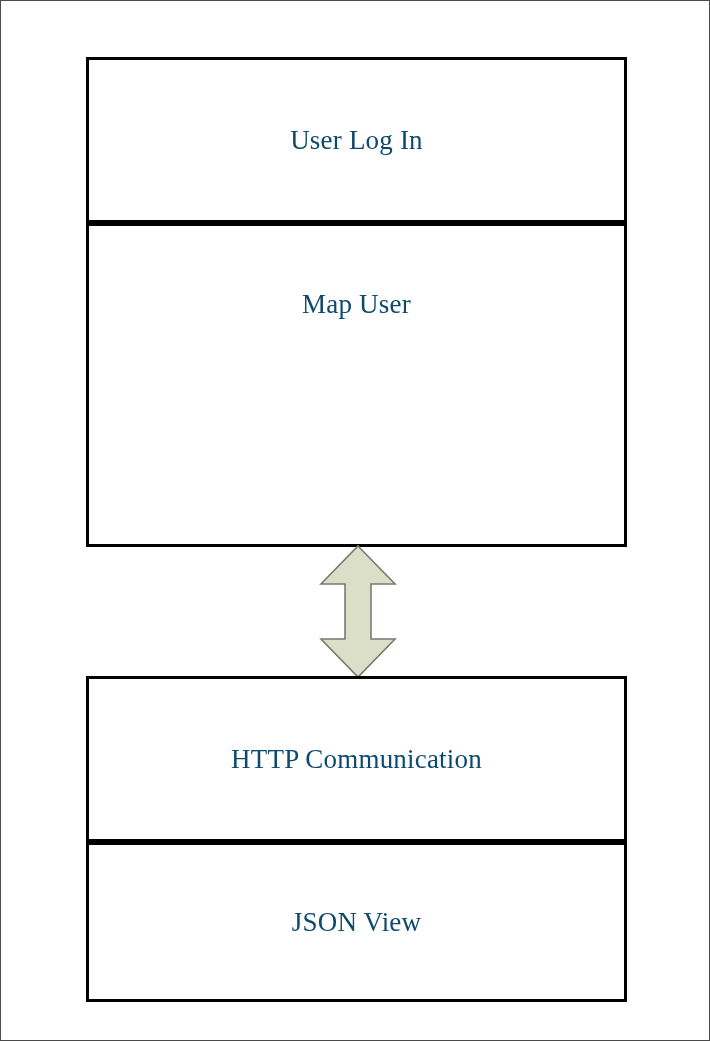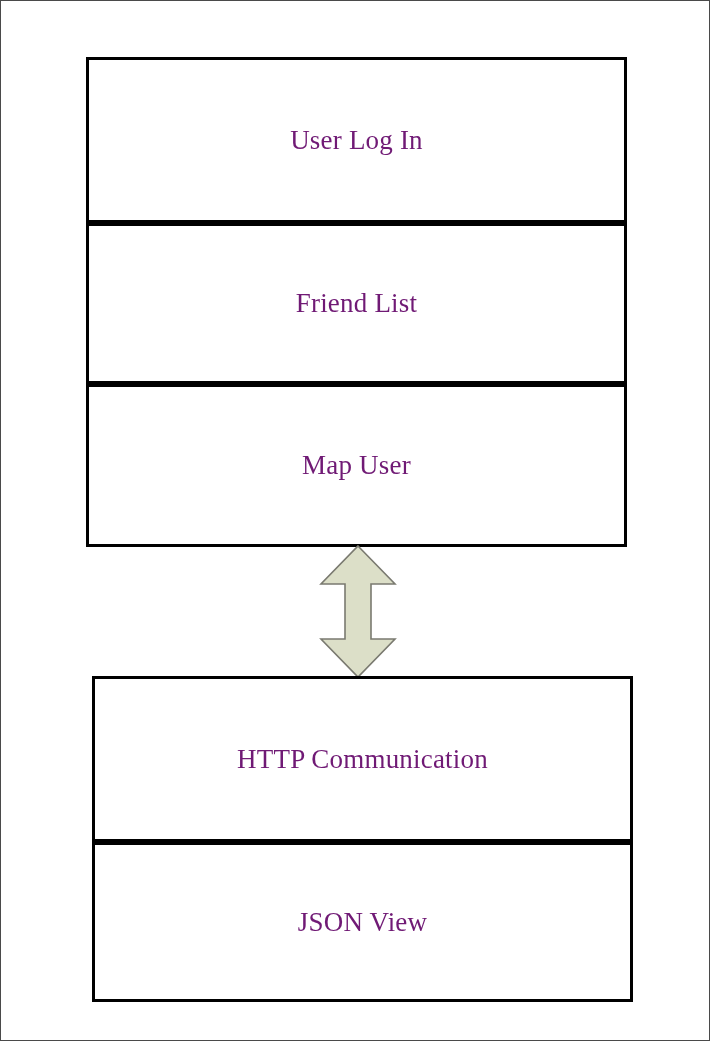--- a/index.html
+++ b/index.html
@@ -33,42 +33,41 @@
     top: 56px;
     width: 541px;
     height: 490px;
   }
 
   .stack-bottom {
     left: 85px;
     top: 675px;
     width: 541px;
     height: 326px;
-    margin-left: 6px;
   }
 
   .band {
     position: relative;
     box-sizing: border-box;
     display: flex;
     align-items: center;
     justify-content: center;
     background: #ffffff;
   }
 
   
   .band + .band {
     border-top: 6px solid #000000;
   }
 
   .band-label {
     font-family: "Liberation Serif", "DejaVu Serif", serif;
     font-size: 27px;
     line-height: 1;
-    color: #701a75;
+    color: #0c4a6e;
     letter-spacing: 0.2px;
     white-space: nowrap;
     text-align: center;
   }
 
   
   .band-login    { height: 160px; }
   .band-friends  { height: 161px; }
   .band-map      { height: 163px; }
 
@@ -94,23 +93,20 @@
 <body>
 
 <div class="page">
 
   <div class="stack stack-top">
 
     <div class="band band-login">
       <span class="band-label">User Log In</span>
     </div>
 
-    <div class="band band-friends">
-      <span class="band-label">Friend List</span>
-    </div>
 
     <div class="band band-map">
       <span class="band-label">Map User</span>
     </div>
 
   </div>
 
   <div class="connector">
     <svg viewBox="0 0 78 135" xmlns="http://www.w3.org/2000/svg" aria-hidden="true">
       <polygon points="39,2 76,40 52,40 52,95 76,95 39,133 2,95 26,95 26,40 2,40" fill="#DCDFC8" stroke="#7a7a70" stroke-width="1.6" stroke-linejoin="miter"></polygon>

